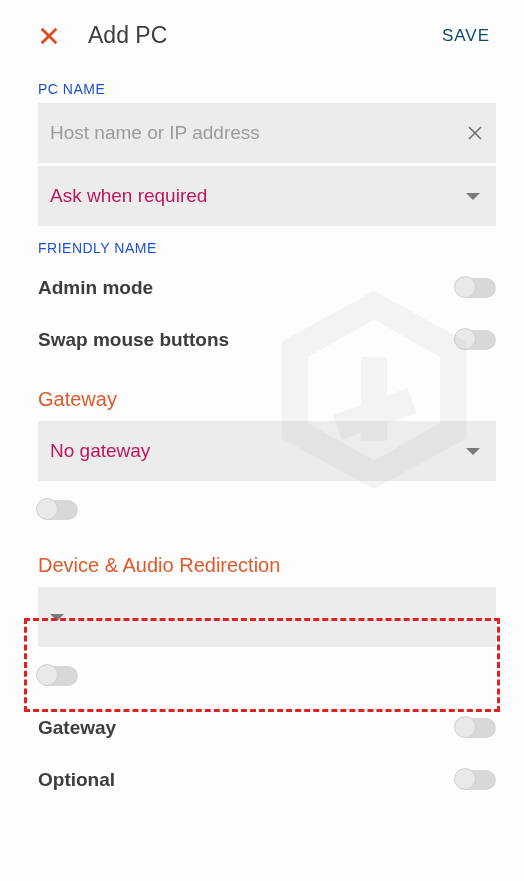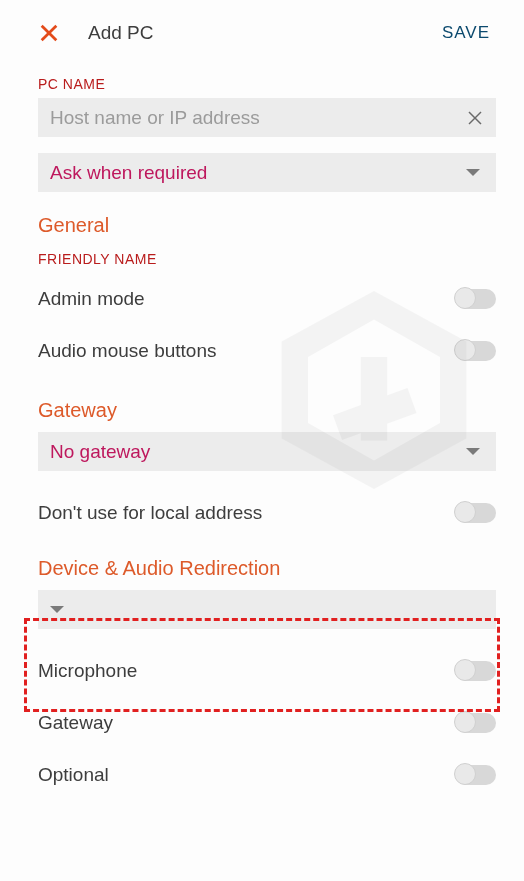--- a/index.html
+++ b/index.html
@@ -19,55 +19,55 @@
     align-items: center;
     padding: 22px 0 18px 0;
   }
   .close-x {
     width: 22px; height: 22px;
     stroke: #e34b1a;
     stroke-width: 3;
     cursor: pointer;
   }
   .title {
-    font-size: 19px;
+    font-size: 23px;
     font-weight: 300;
     color: #3d3d3d;
     margin-left: 28px;
     flex: 1;
   }
   .save {
     color: #0c4a6e;
     font-size: 17px;
     letter-spacing: 1px;
     font-weight: 400;
     cursor: pointer;
     margin-right: 6px;
   }
   .section-label {
     font-size: 14px;
     letter-spacing: 0.5px;
-    color: #b91c1c;
+    color: #1d4ed8;
     margin-top: 14px;
     margin-bottom: 6px;
   }
   .section-header {
     color: #dd5a2a;
     font-size: 20px;
     font-weight: 400;
     margin-top: 22px;
     margin-bottom: 6px;
   }
   .field {
     background: #ececec;
-    height: 39px;
+    height: 60px;
     display: flex;
     align-items: center;
     padding: 12px 12px;
-    margin-bottom: 16px;
+    margin-bottom: 3px;
   }
   .field-text {
     flex: 1;
     font-size: 19px;
     color: #be185d;
     font-weight: 300;
   }
   .field-text.placeholder { color: #9b9b9b; }
   .clear-x {
     width: 18px; height: 18px;
@@ -81,21 +81,21 @@
     border-right: 7px solid transparent;
     border-top: 7px solid #7a7a7a;
     margin-right: 4px;
   }
   .row {
     display: flex;
     align-items: center;
     height: 52px;
     font-size: 19px;
     color: #3d3d3d;
-    font-weight: 400;
+    font-weight: 700;
   }
   .row-label { flex: 1; }
   .toggle {
     width: 40px; height: 20px;
     background: #d8d8d8;
     border-radius: 10px;
     position: relative;
     cursor: pointer;
   }
   .toggle .knob {
@@ -146,55 +146,52 @@
         <line x1="4" y1="4" x2="20" y2="20"></line>
         <line x1="20" y1="4" x2="4" y2="20"></line>
       </svg>
   </div>
 
   <div class="field">
     <div class="field-text">Ask when required</div>
     <div class="dropdown-icon"></div>
   </div>
 
-  <div class="section-header">General</div>
   <div class="section-label">FRIENDLY NAME</div>
 
   <div class="row">
     <div class="row-label">Admin mode</div>
     <div class="toggle">
         <div class="knob"></div>
       </div>
   </div>
   <div class="row">
-    <div class="row-label">Audio mouse buttons</div>
+    <div class="row-label">Swap mouse buttons</div>
     <div class="toggle">
         <div class="knob"></div>
       </div>
   </div>
 
   <div class="section-header">Gateway</div>
   <div class="field" style="margin-top:10px">
     <div class="field-text">No gateway</div>
     <div class="dropdown-icon"></div>
   </div>
   <div class="row">
-    <div class="row-label">Don't use for local address</div>
     <div class="toggle">
         <div class="knob"></div>
       </div>
   </div>
 
   <div class="section-header" style="margin-top:18px">Device &amp; Audio Redirection</div>
   <div class="field" style="margin-top:10px">
     <div class="dropdown-icon"></div>
   </div>
 
   <div class="row">
-    <div class="row-label">Microphone</div>
     <div class="toggle">
         <div class="knob"></div>
       </div>
   </div>
   <div class="row">
     <div class="row-label">Gateway</div>
     <div class="toggle">
         <div class="knob"></div>
       </div>
   </div>

